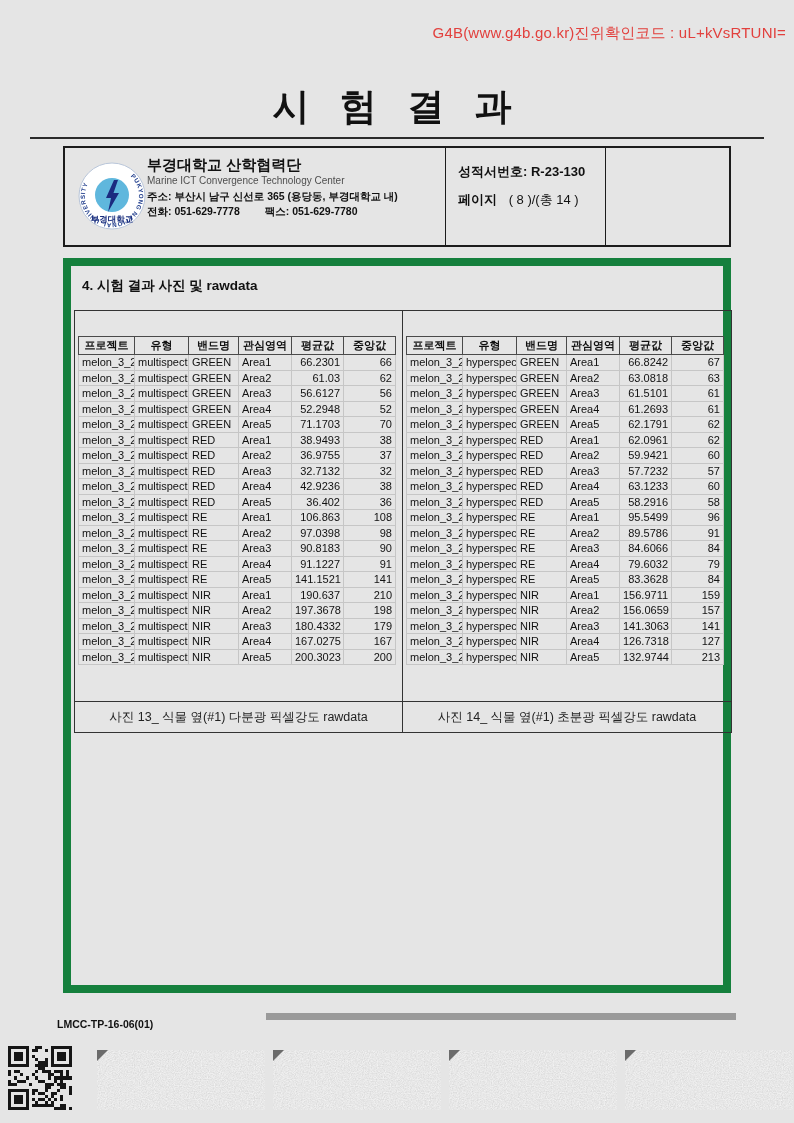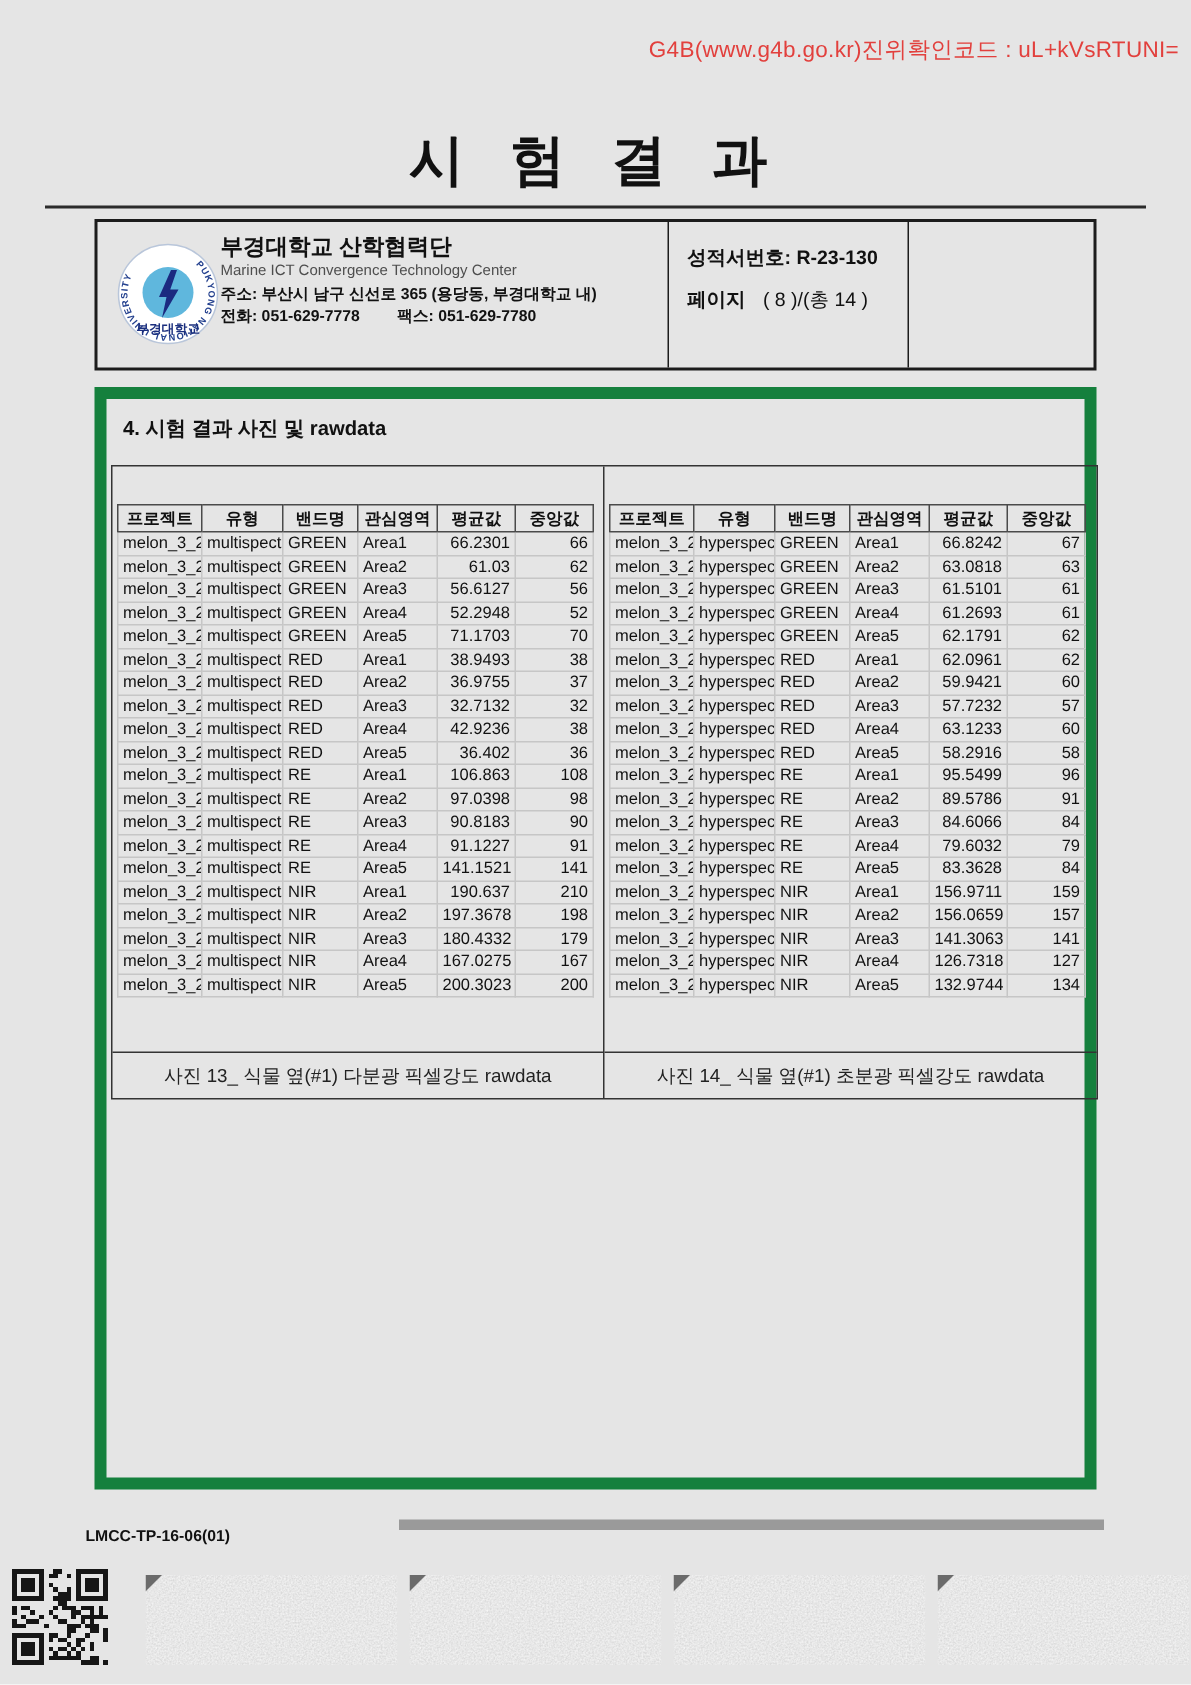--- a/index.html
+++ b/index.html
@@ -483,21 +483,21 @@
                   <td class="col3">Area4</td>
                   <td class="col4">126.7318</td>
                   <td class="col5">127</td>
                 </tr>
                 <tr>
                   <td class="col0">melon_3_2</td>
                   <td class="col1">hyperspec</td>
                   <td class="col2">NIR</td>
                   <td class="col3">Area5</td>
                   <td class="col4">132.9744</td>
-                  <td class="col5">134</td>
+                  <td class="col5">213</td>
                 </tr>
               </tbody>
           </table>
         </div>
         <div class="pane-caption">사진 14_ 식물 옆(#1) 초분광 픽셀강도 rawdata</div>
       </div>
     </div>
   </div>
 
   <div class="gray-bar"></div>

